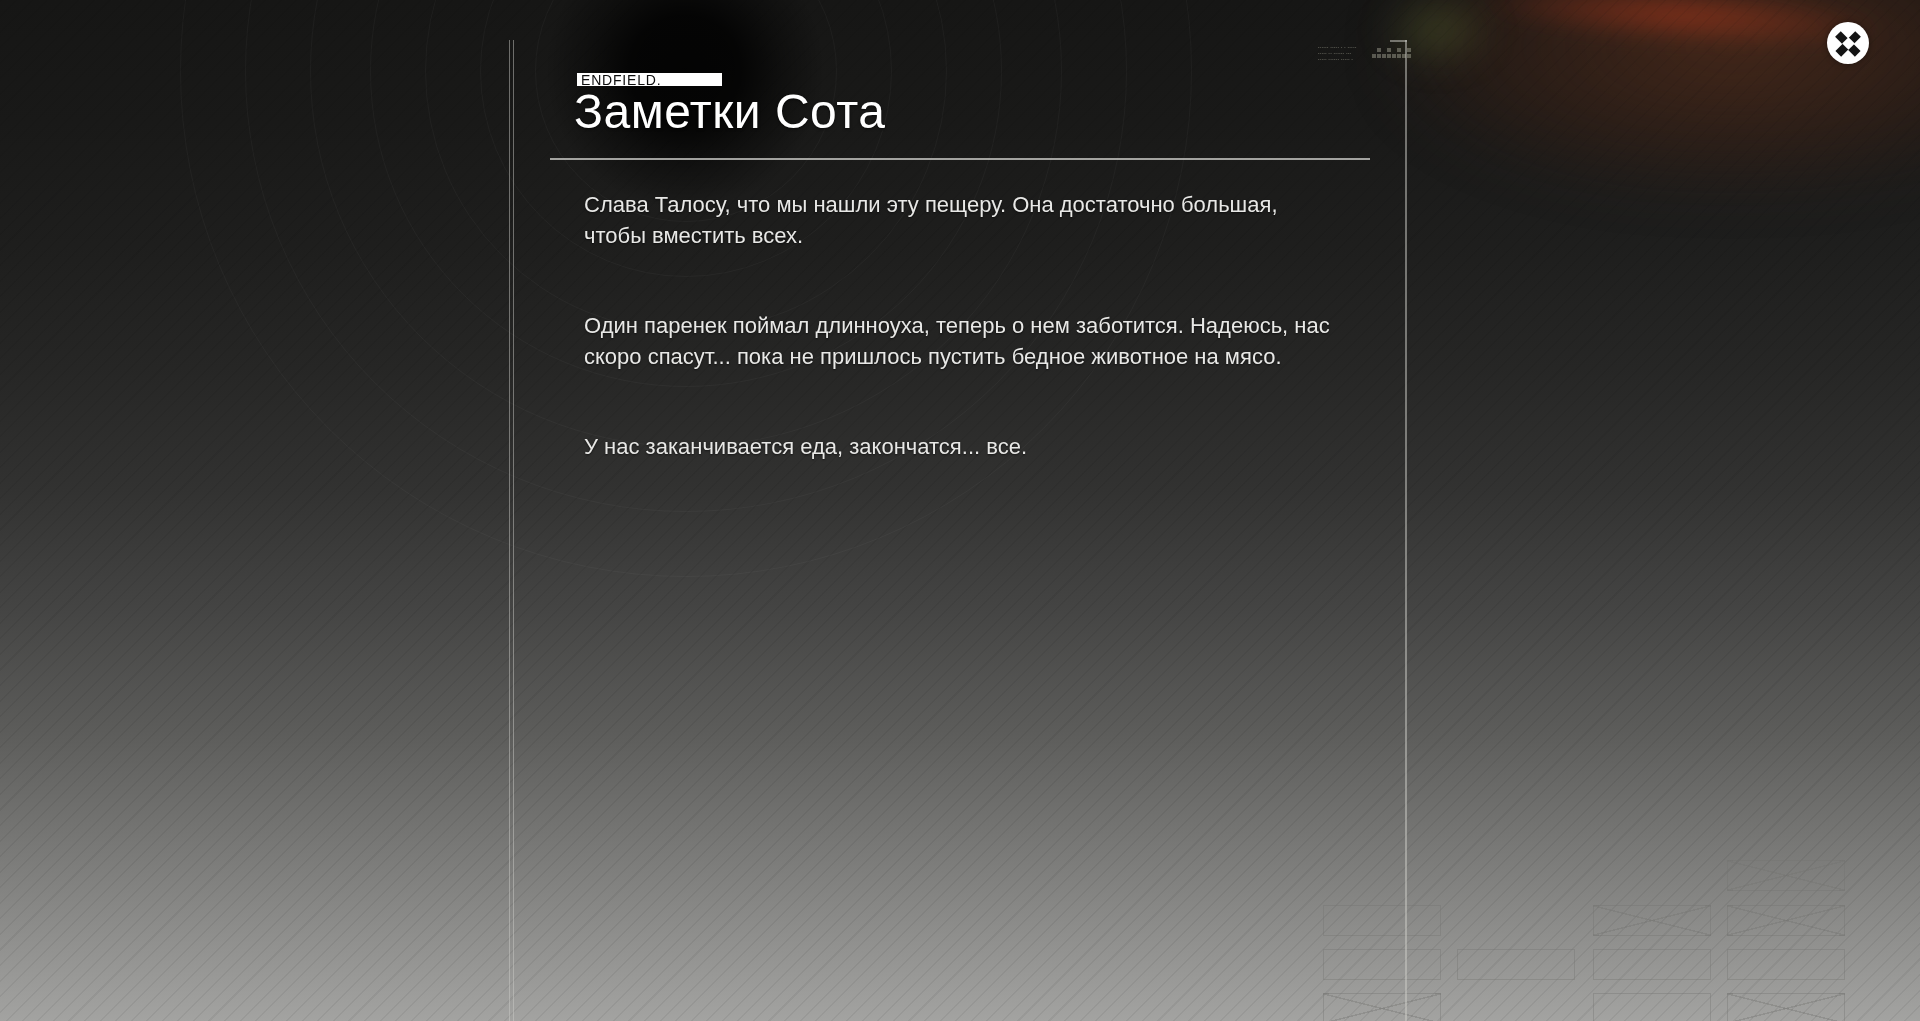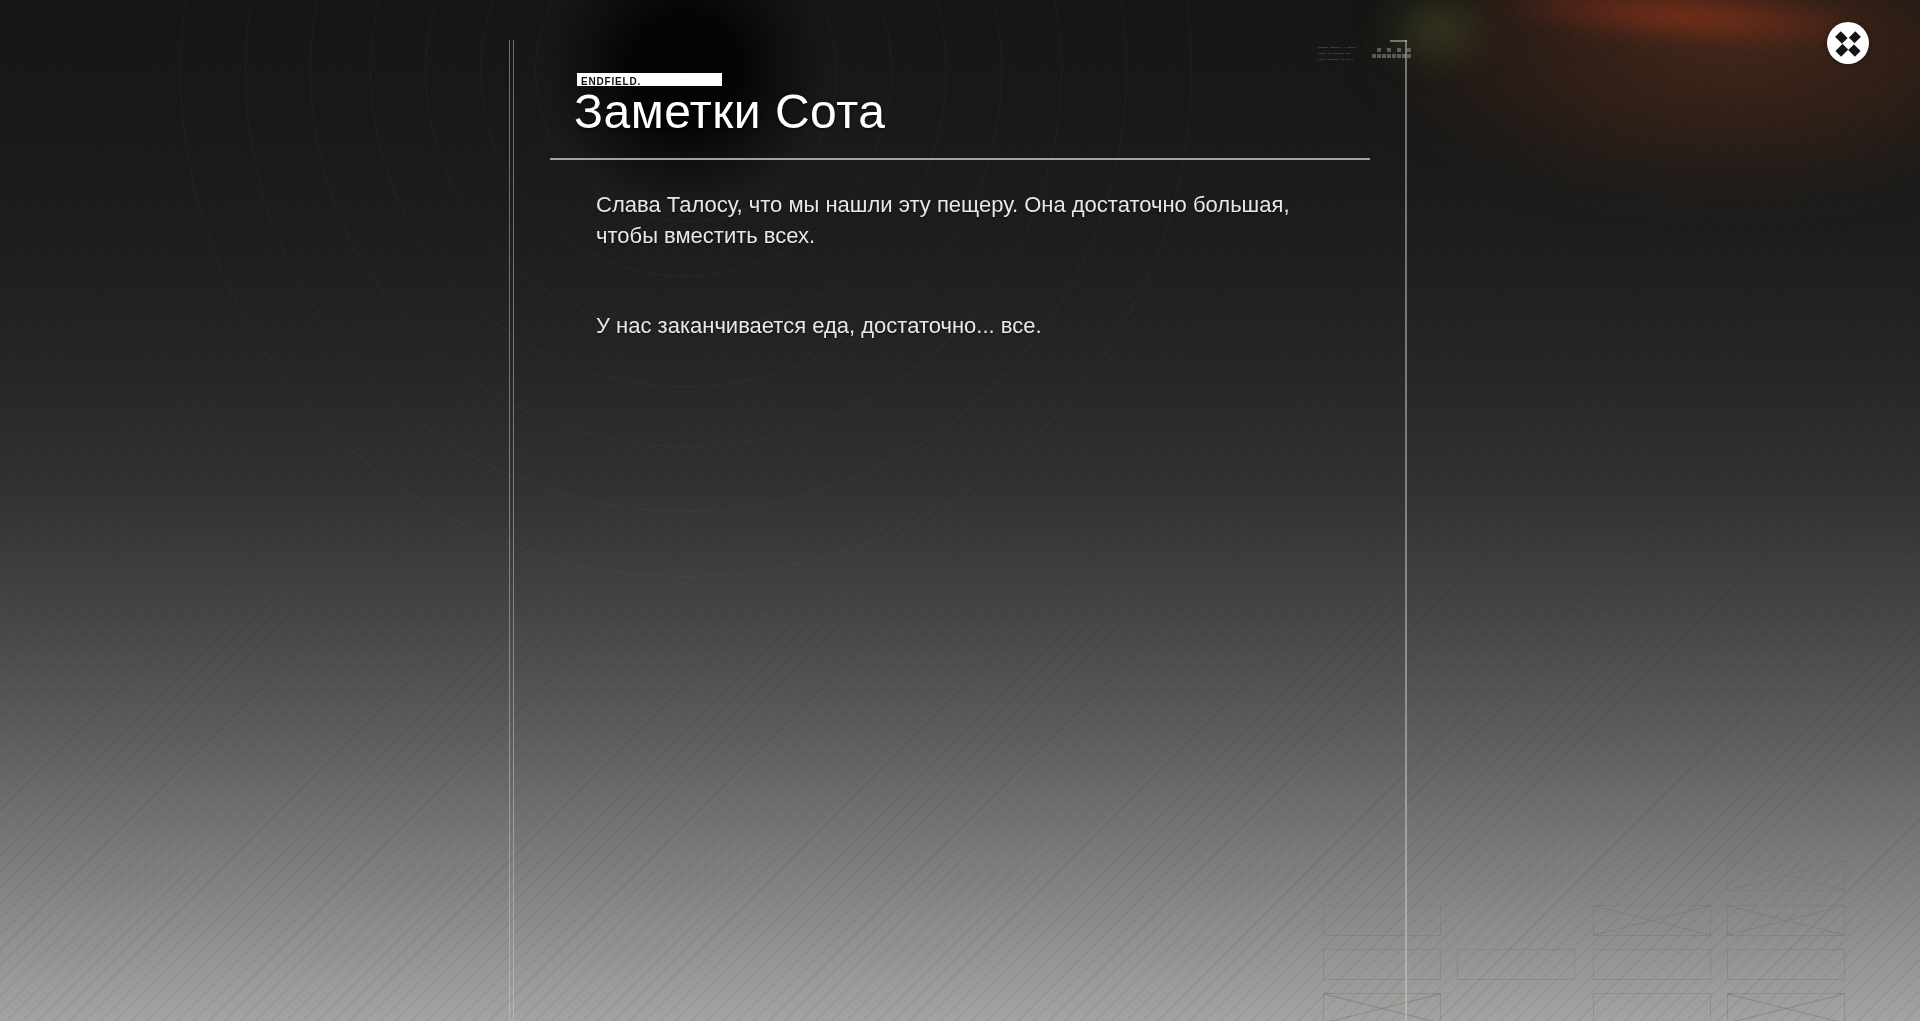--- a/index.html
+++ b/index.html
@@ -40,33 +40,33 @@
     border-left:1.5px solid rgba(205,205,200,0.48);
     border-right:1.5px solid rgba(205,205,200,0.48);}
   .rail-right{position:absolute;left:1405px;top:40px;width:2px;height:981px;
     background:rgba(205,205,200,0.5);}
   .rail-right-stub{position:absolute;left:1390px;top:40px;width:17px;height:2px;
     background:rgba(205,205,200,0.5);}
 
   
   .badge{position:absolute;left:577px;top:73px;width:145px;height:13px;
     background:#ffffff;line-height:13px;}
-  .badge span{font-size:10px;font-weight:bold;color:#0d0d0d;
+  .badge span{font-size:14px;font-weight:normal;color:#0d0d0d;
     letter-spacing:0.8px;padding-left:4px;display:inline-block;}
 
   .title{position:absolute;left:574px;top:86px;width:700px;
     font-size:48px;line-height:52px;color:#ffffff;letter-spacing:0.5px;
     text-shadow:0 1px 3px rgba(0,0,0,0.6);}
   .rule{position:absolute;left:550px;top:158px;width:820px;height:2px;
     background:rgba(202,202,198,0.78);}
 
   .note-body{position:absolute;left:580px;top:190px;width:750px;
     color:#e8e8e6;font-size:22px;line-height:30.5px;
     text-shadow:0 1px 2px rgba(0,0,0,0.55);}
-  .note-body p{margin:0 0 60px 16px;}
+  .note-body p{margin:0 0 60px 4px;}
 
   
   .microtext{position:absolute;left:1318px;top:45px;width:56px;
     color:rgba(175,175,160,0.38);font-size:4px;line-height:6px;
     letter-spacing:0.4px;white-space:nowrap;}
   .pixelblocks{position:absolute;left:1372px;top:47px;display:flex;gap:1px;}
   .pb-glyph{position:relative;width:9px;height:14px;}
   .pb-glyph i{position:absolute;width:4px;height:4px;background:rgba(180,180,165,0.42);}
   .pb-glyph i:nth-child(1){left:5px;top:1px;}
   .pb-glyph i:nth-child(2){left:0px;top:7px;}
@@ -137,21 +137,22 @@
 
   <div class="badge">
     <span>ENDFIELD.</span>
   </div>
 
   <div class="title">Заметки Сота</div>
   <div class="rule"></div>
 
   <div class="note-body">
     <p>Слава Талосу, что мы нашли эту пещеру. Она достаточно большая, чтобы вместить всех.</p>
-    <p>У нас заканчивается еда, достаточно... все.</p>
+    <p>Один паренек поймал длинноуха, теперь о нем заботится. Надеюсь, нас скоро спасут... пока не пришлось пустить бедное животное на мясо.</p>
+    <p>У нас заканчивается еда, закончатся... все.</p>
   </div>
 
   <div class="microtext">
     <div>▪▪▪▪▪▪ ▪▪▪▪▪ ▪ ▪ ▪▪▪▪▪</div>
     <div>▪▪▪▪▪ ▪▪ ▪▪▪▪▪▪ ▪▪▪</div>
     <div>▪▪▪▪▪ ▪▪▪▪▪▪ ▪▪▪▪▪ ▪</div>
   </div>
   <div class="pixelblocks">
     <div class="pb-glyph">
         <i></i>

